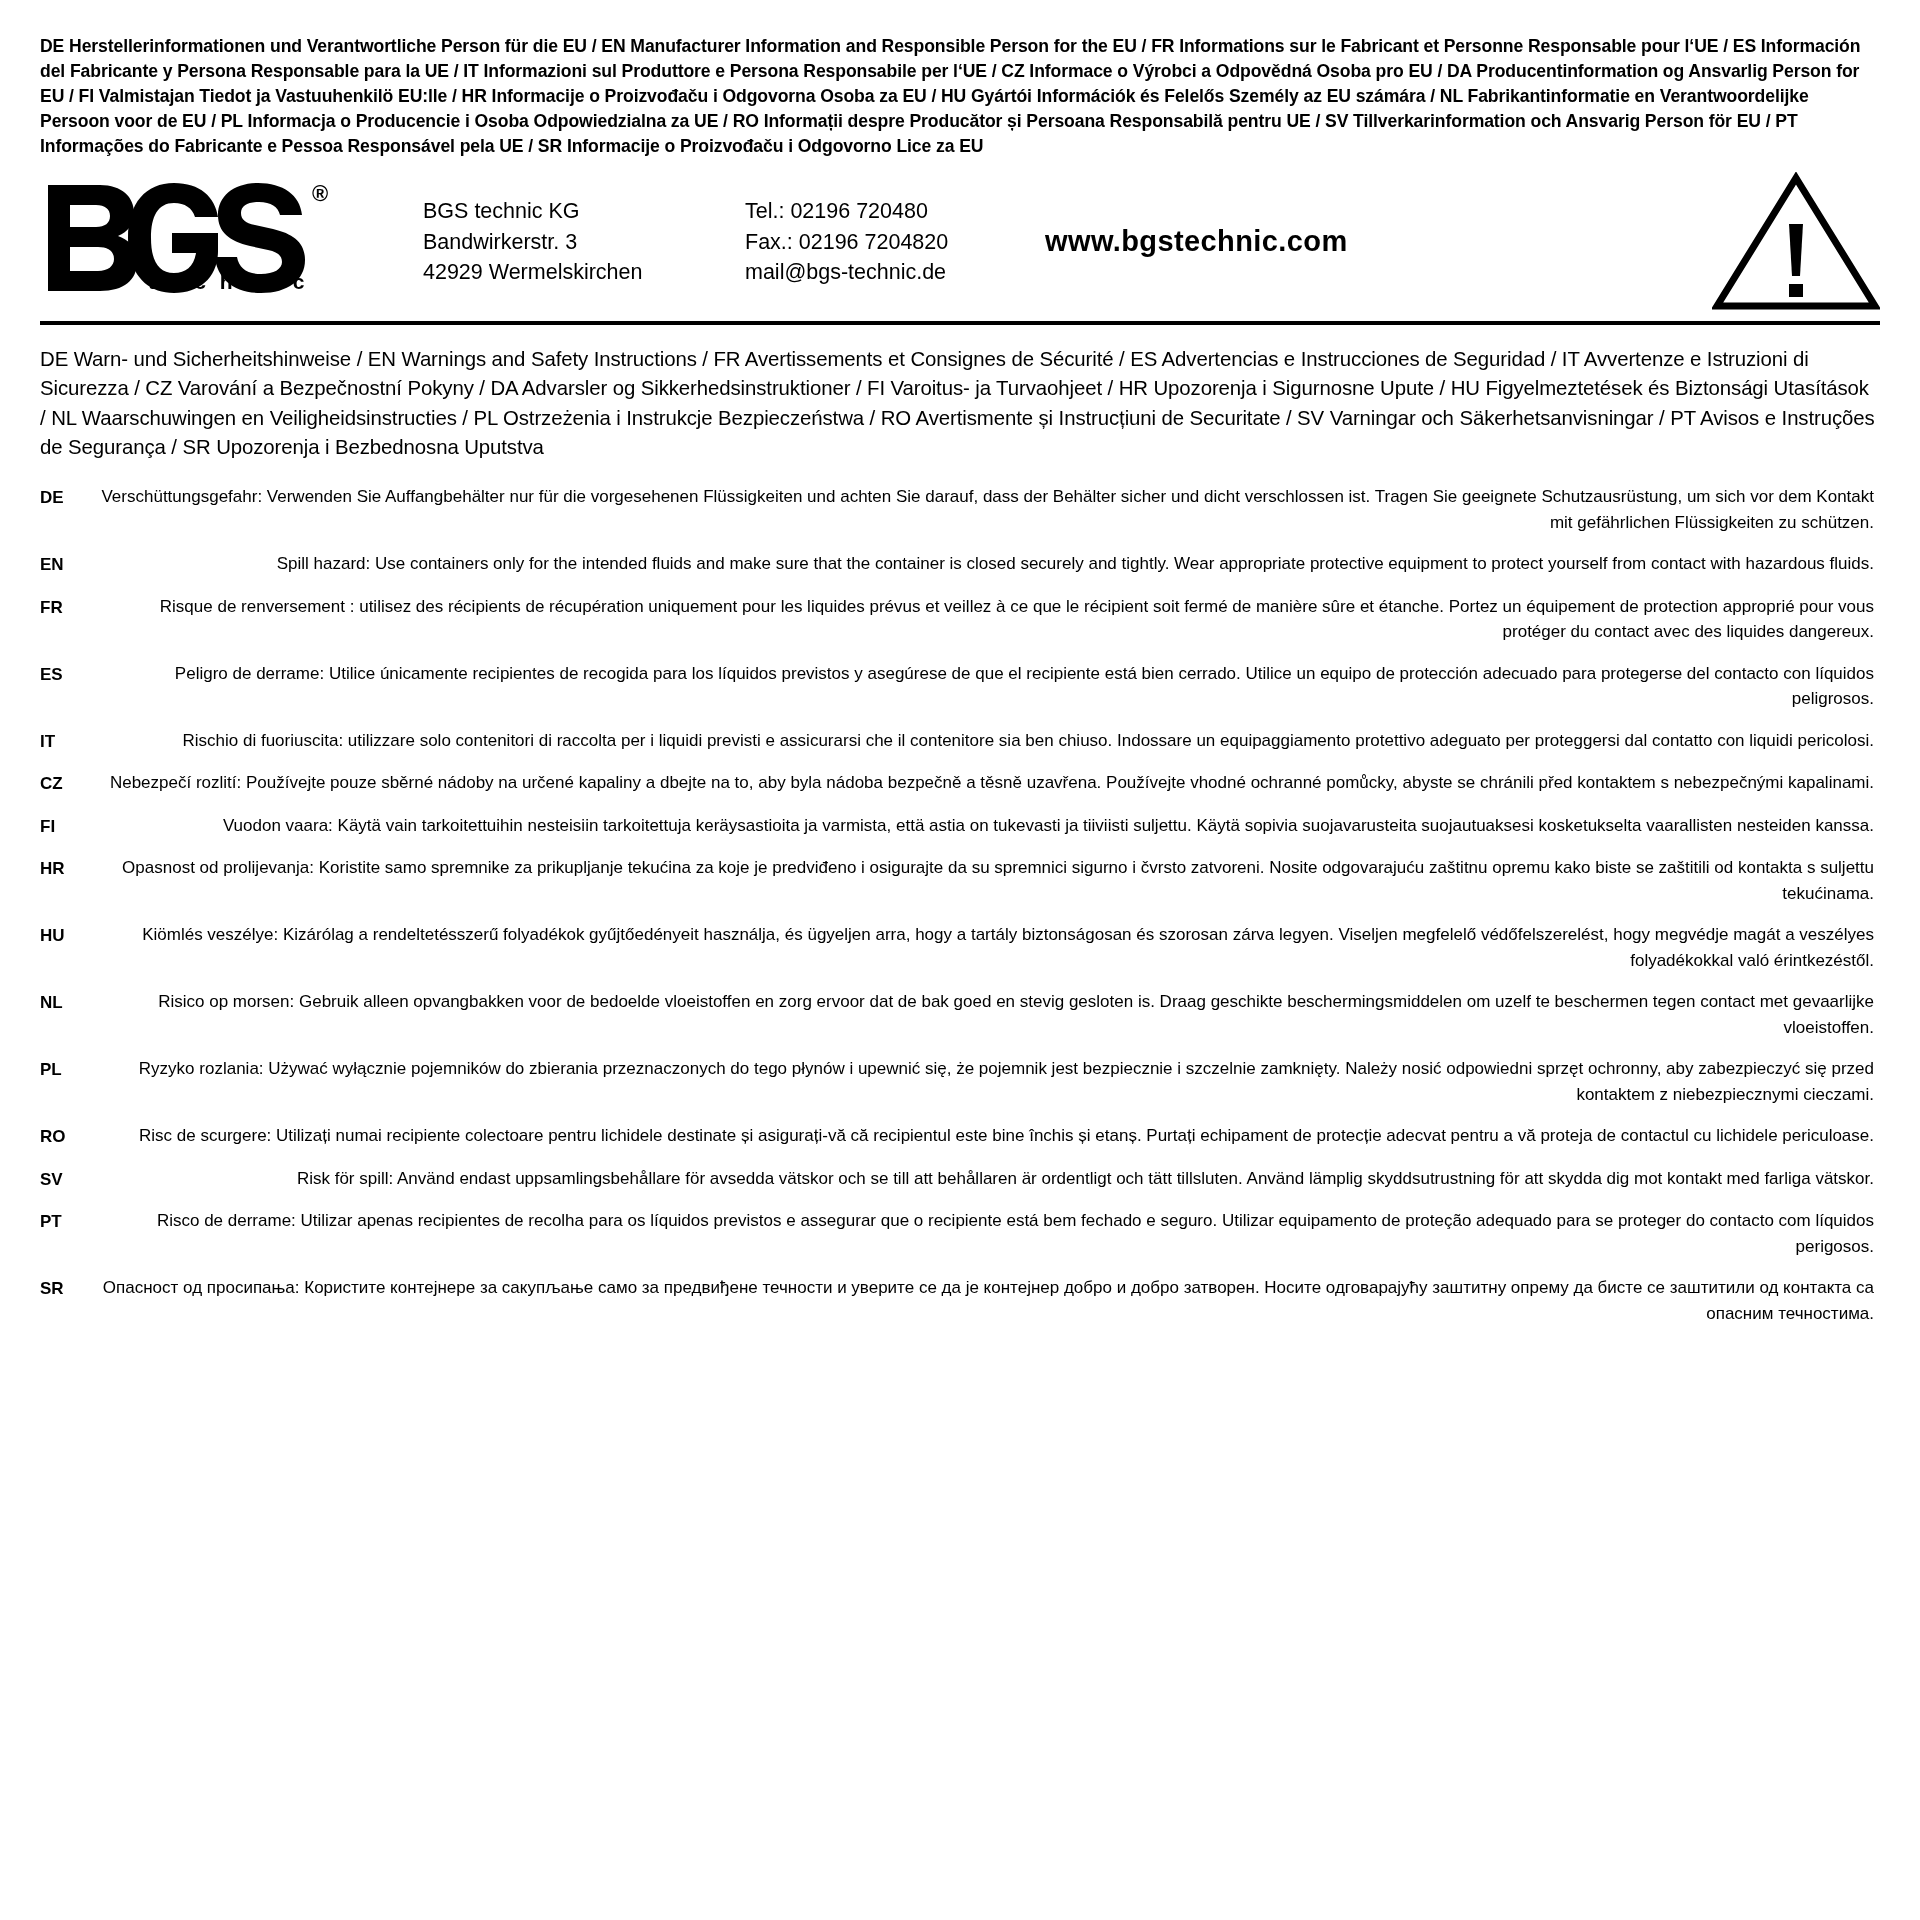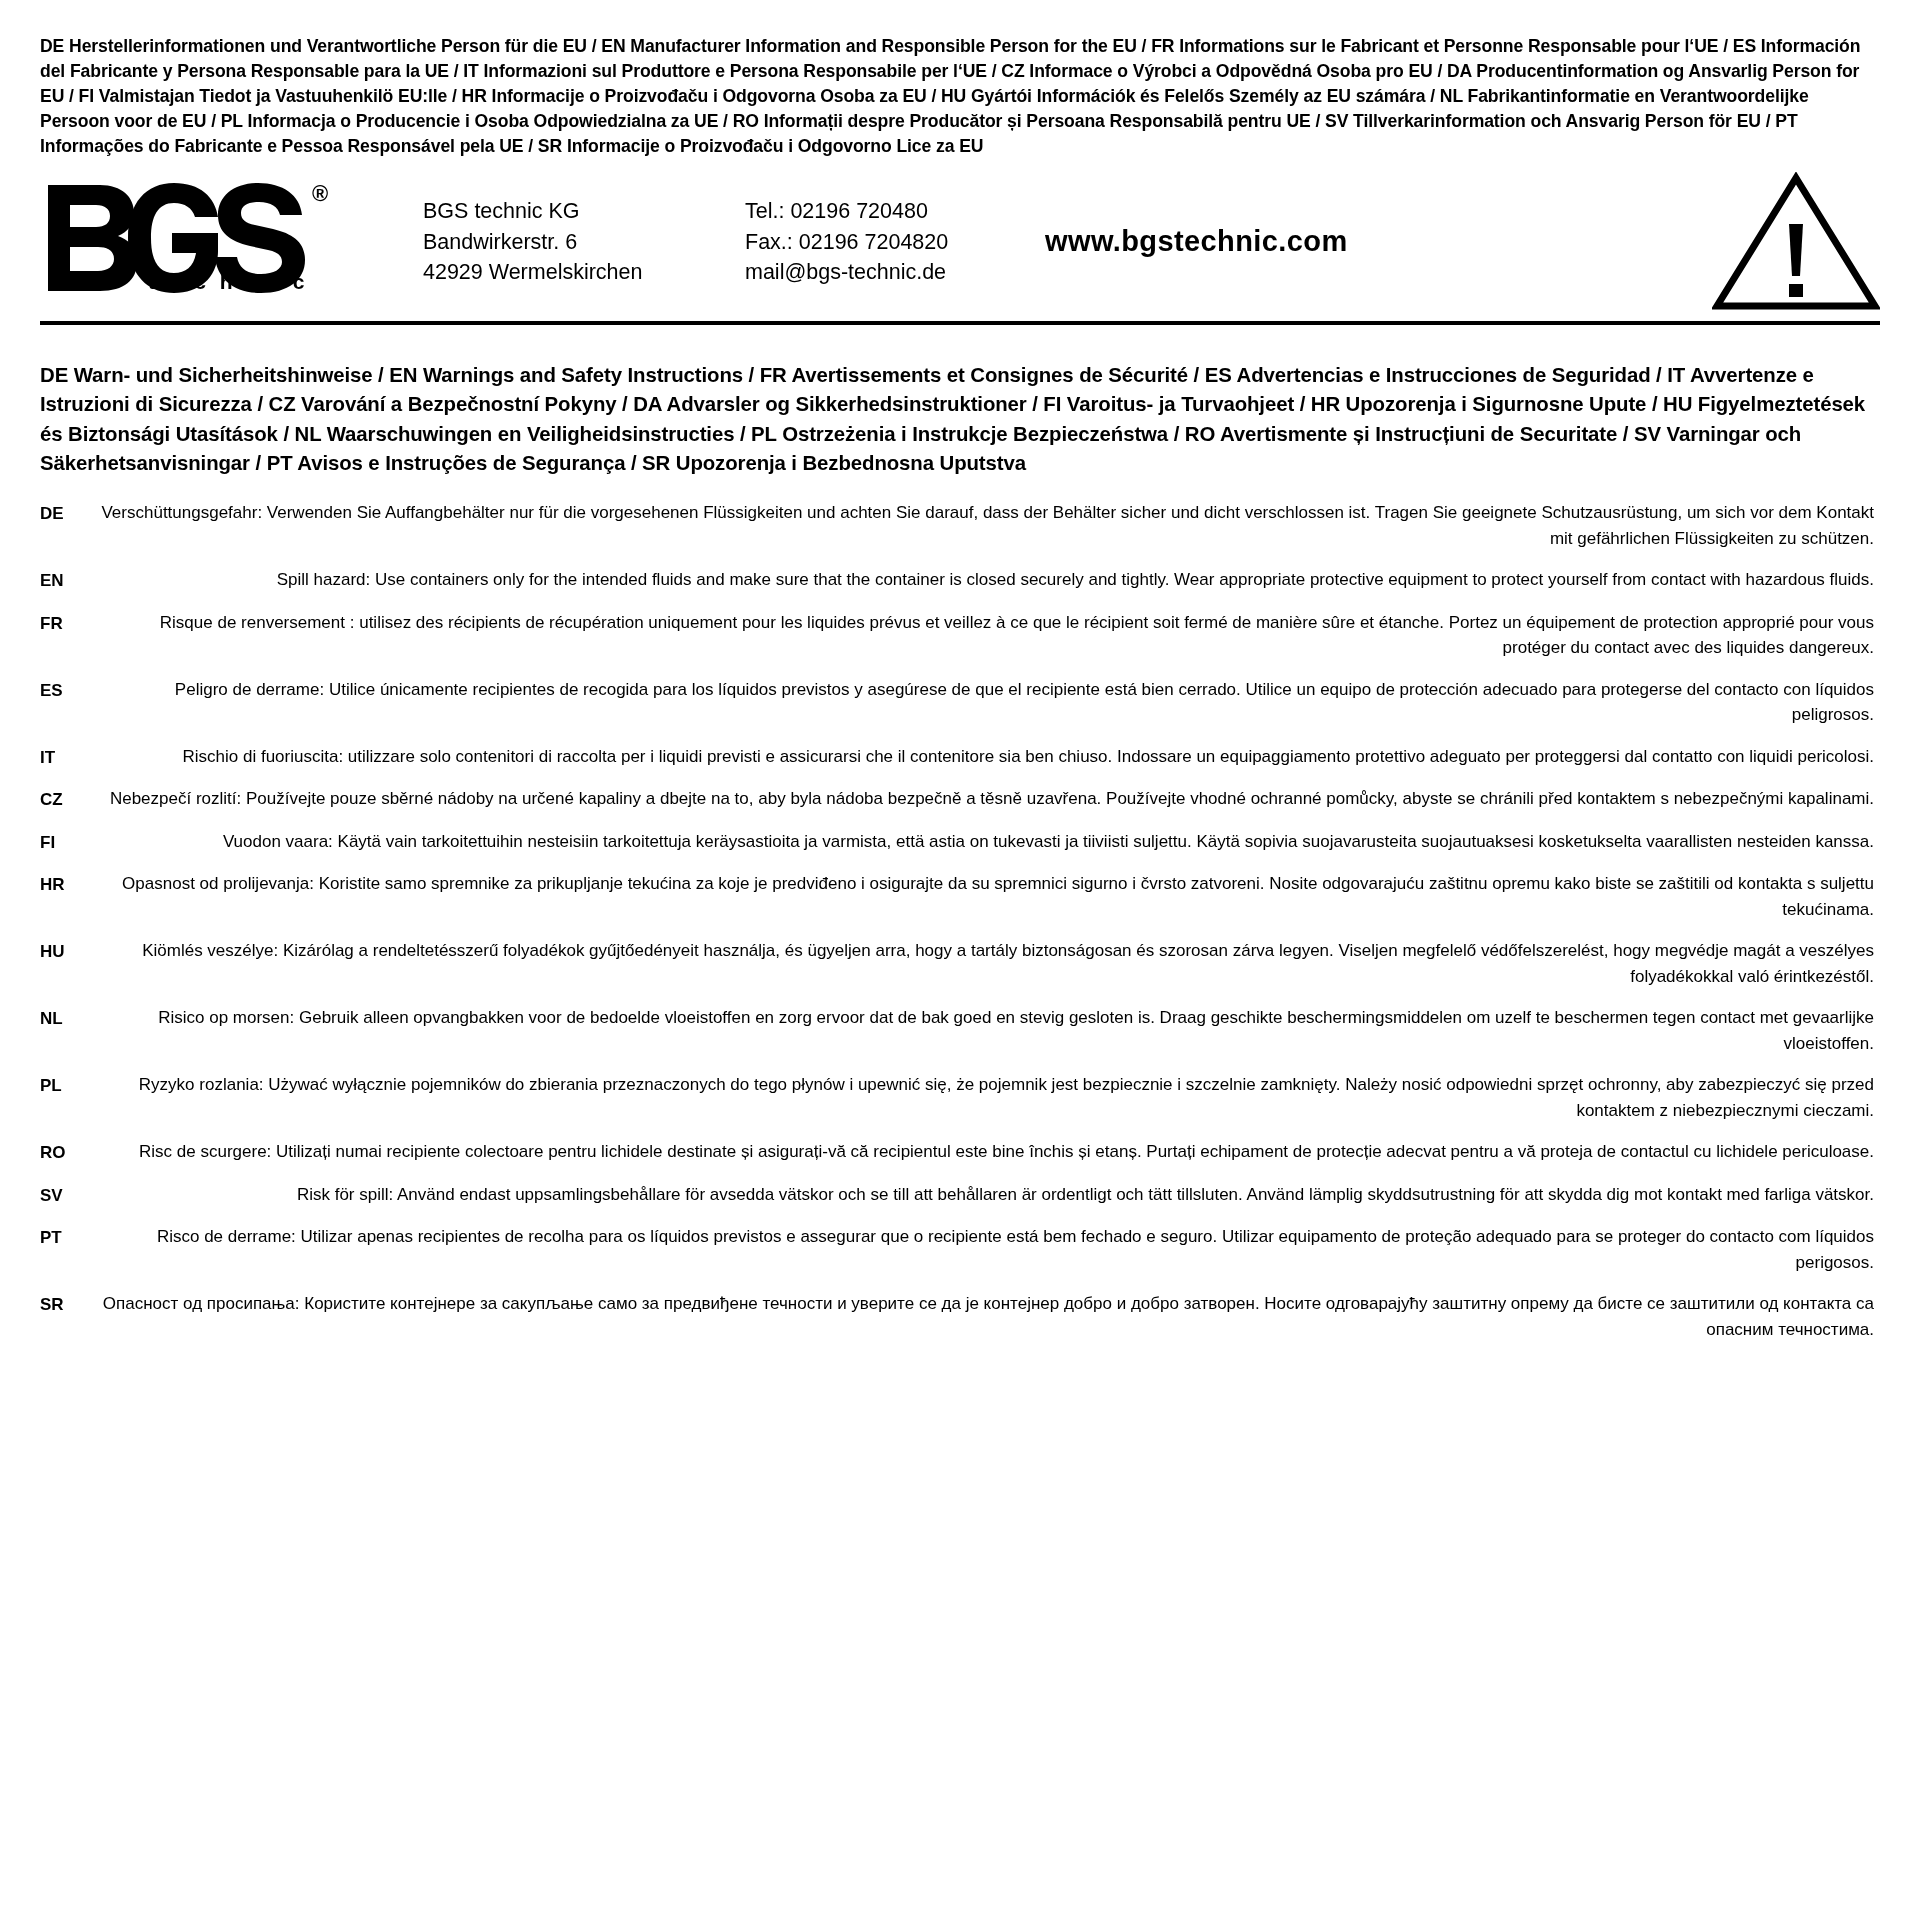--- a/index.html
+++ b/index.html
@@ -72,23 +72,23 @@
   .warn-tri {
     flex: 0 0 190px;
     display: flex;
     justify-content: flex-end;
     align-items: center;
   }
 
   
   .warn-heading {
     font-size: 20.4px;
-    font-weight: bold;
+    font-weight: normal;
     line-height: 1.44;
-    margin: 36px 0 22px 0;
+    margin: 20px 0 22px 0;
     letter-spacing: -0.1px;
   }
 
   
   .rows { margin-top: 6px; }
   .lang-row {
     display: flex;
     align-items: flex-start;
     margin-bottom: 16px;
   }
@@ -131,21 +131,21 @@
                  L228 73 C238 75 242 79 242 85 C242 92 234 97 221 97 C207 97 199 91 197 80
                  L175 80 C177 102 194 116 221 116 C248 116 265 103 265 83 C265 66 254 57 233 52
                  L215 48 C205 46 201 42 201 36 C201 29 208 25 219 25 C231 25 238 30 240 38 Z" fill="#000"></path>
         <text x="272" y="24" font-family="Liberation Sans, sans-serif" font-size="22" font-weight="bold" fill="#000">®</text>
         <text x="108" y="112" font-family="Liberation Sans, sans-serif" font-size="21" font-weight="bold" letter-spacing="4" fill="#000">t e c h n i c</text>
       </svg>
     </div>
 
     <div class="addr-block">
       <div>BGS technic KG</div>
-      <div>Bandwirkerstr. 6</div>
+      <div>Bandwirkerstr. 3</div>
       <div>42929 Wermelskirchen</div>
     </div>
 
     <div class="contact-block">
       <div>Tel.: 02196 720480</div>
       <div>Fax.: 02196 7204820</div>
       <div>mail@bgs-technic.de</div>
     </div>
 
     <div class="website-block">www.bgstechnic.com</div>

